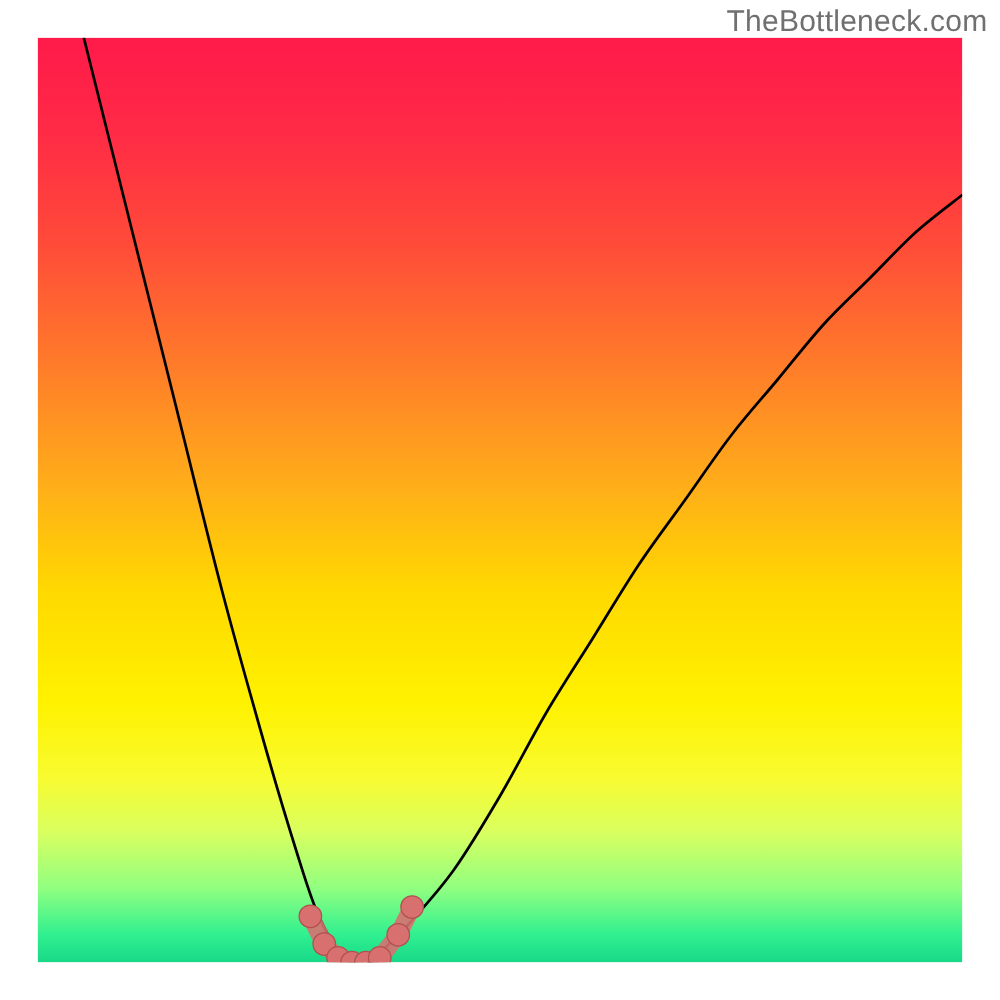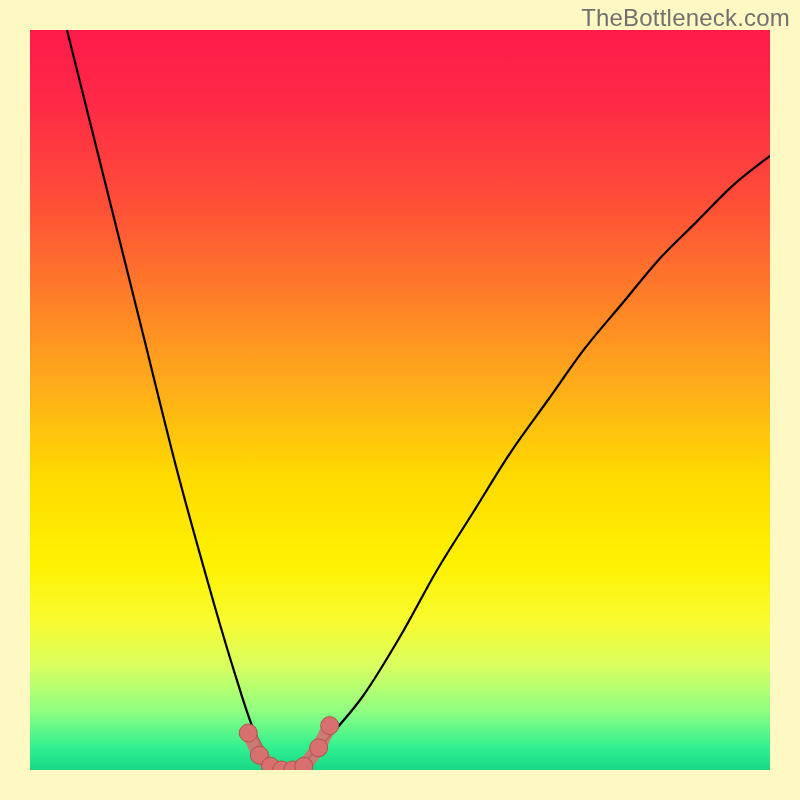--- a/index.html
+++ b/index.html
@@ -10,21 +10,21 @@
     background: #000;
     font-family: Arial, Helvetica, sans-serif;
     overflow: hidden;
   }
   .frame {
     position: absolute;
     left: 0;
     top: 0;
     width: 800px;
     height: 800px;
-    background: #fef9c3;
+    background: #ffffff;
   }
   .plot {
     position: absolute;
     left: 30px;
     top: 30px;
     width: 740px;
     height: 740px;
     overflow: hidden;
   }
   .watermark {

